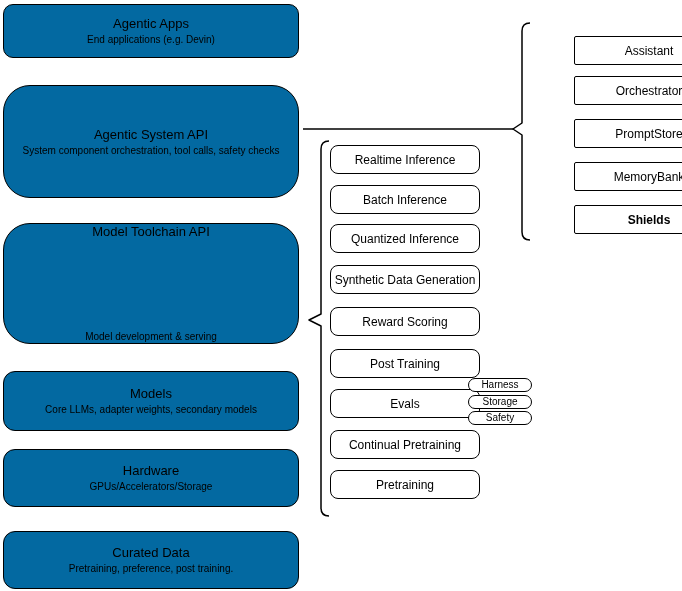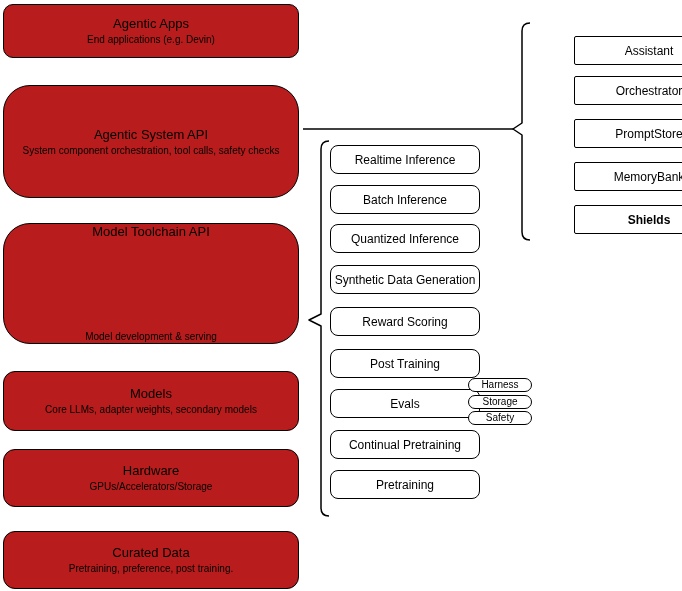--- a/index.html
+++ b/index.html
@@ -12,21 +12,21 @@
     height: 591px;
     background: #ffffff;
     overflow: hidden;
   }
 
   
   .lbox {
     position: absolute;
     left: 3px;
     width: 296px;
-    background: #b91c1c;
+    background: #0369a1;
     border: 1.5px solid #000000;
     display: flex;
     flex-direction: column;
     align-items: center;
     justify-content: center;
     gap: 3px;
     text-align: center;
     z-index: 2;
   }
   .btitle { font-size: 13px; line-height: 15px; }

